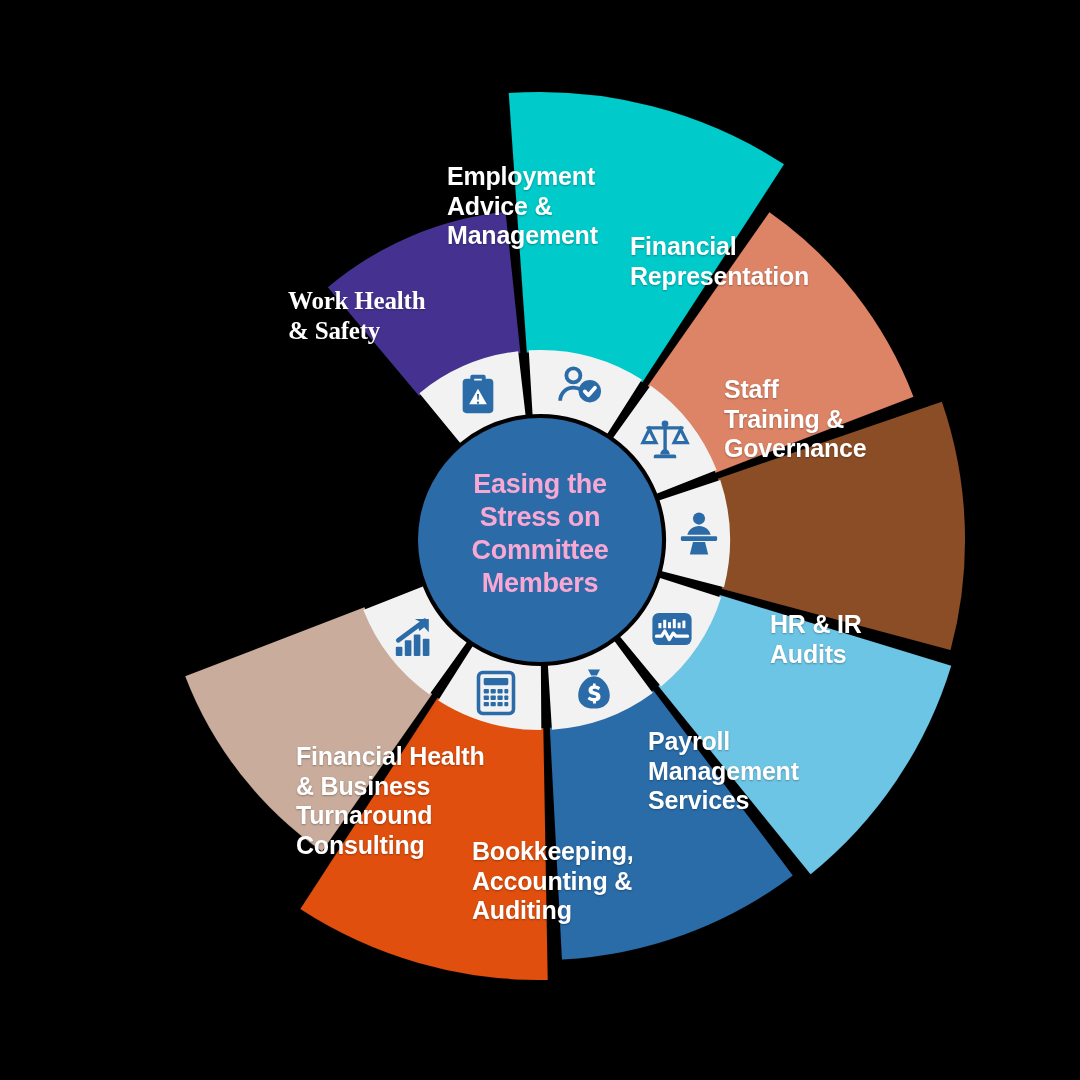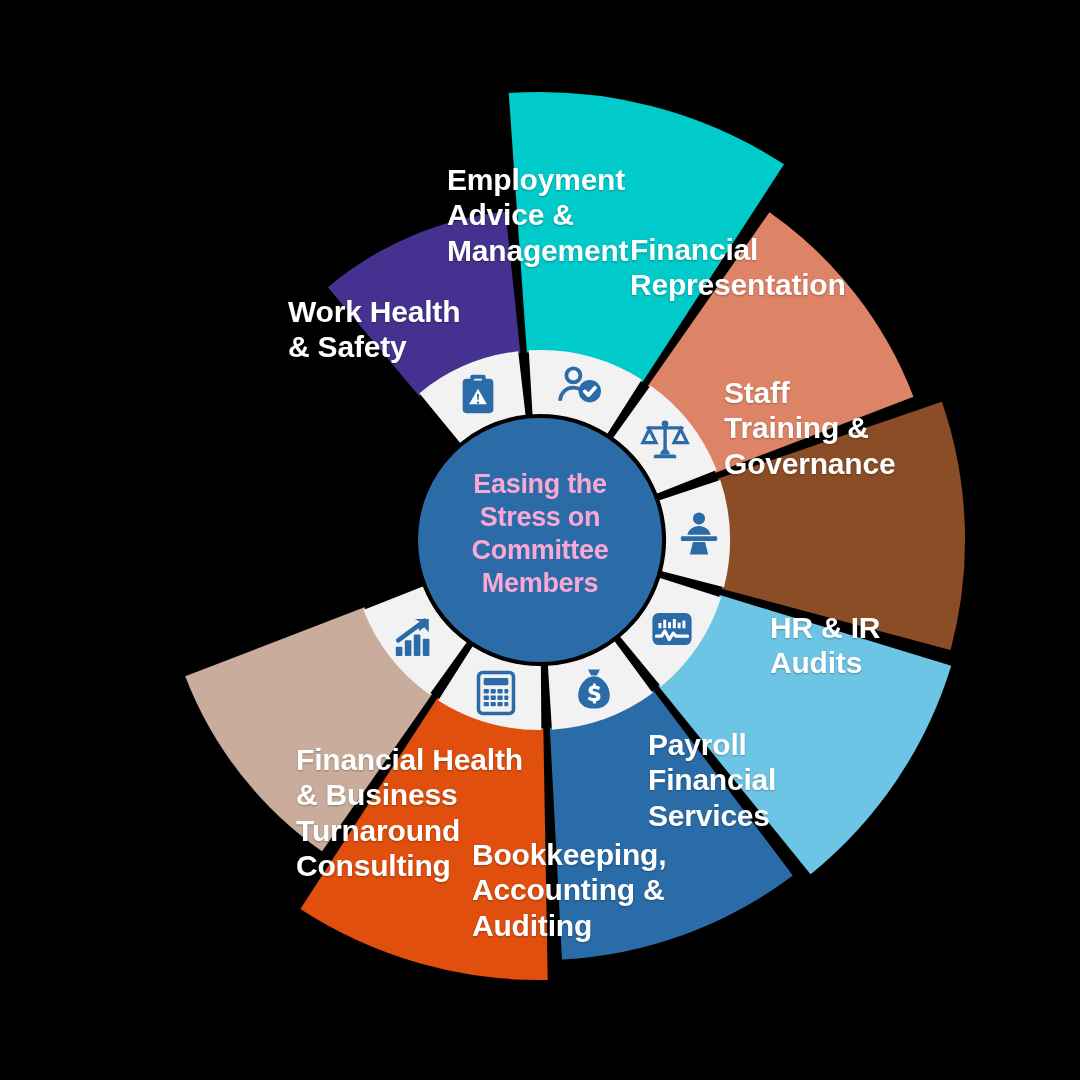--- a/index.html
+++ b/index.html
@@ -22,21 +22,21 @@
     left: 0;
     top: 0;
     width: 1080px;
     height: 1080px;
     display: block;
   }
   .seg-label {
     position: absolute;
     color: #ffffff;
     font-weight: bold;
-    font-size: 30px;
+    font-size: 25px;
     line-height: 1.18;
     letter-spacing: -0.2px;
     text-shadow: 0 1px 2px rgba(0,0,0,0.30);
     white-space: pre-line;
     pointer-events: none;
   }
   .center-label {
     position: absolute;
     width: 210px;
     text-align: center;
@@ -85,34 +85,34 @@
         <path d="M 720.2864422124544 480.02668298005057 A 190 190 0 0 1 724.0308006144398 587.2510785613224 L 662.0414783022075 571.3349257827717 A 126 126 0 0 0 659.5583774672066 500.2282213446651 Z" fill="#F2F2F2"></path>
         <path d="M 721.10622688066 597.4502792425844 A 190 190 0 0 1 661.1105580522511 686.3975161274 L 620.315422708335 637.0846685897494 A 126 126 0 0 0 660.1020241419113 578.098606234556 Z" fill="#F2F2F2"></path>
         <path d="M 652.7495884547033 692.9298214976237 A 190 190 0 0 1 551.9301987105696 729.6250784013716 L 547.9116054606935 665.7513677819622 A 126 126 0 0 0 614.7707797120663 641.4166184668452 Z" fill="#F2F2F2"></path>
         <path d="M 541.3264394566127 729.995369834025 A 190 190 0 0 1 438.1929089539907 700.4223058453829 L 472.4858238326465 646.385318613254 A 126 126 0 0 0 540.8796387975432 665.9969294688798 Z" fill="#F2F2F2"></path>
         <path d="M 429.3966356701151 694.4891445989354 A 190 190 0 0 1 363.3424676812322 609.9436650100888 L 422.84816277808034 586.3836936382694 A 126 126 0 0 0 466.6525057601816 642.4506958919255 Z" fill="#F2F2F2"></path>
       </g>
     <circle id="center-disc" cx="540" cy="540" r="122" fill="#2B6CA8"></circle>
   </svg>
 
   <div id="labels-layer">
-      <div class="seg-label" style="left: 288px; top: 294px;">Work Health
+      <div class="seg-label" style="left: 288px; top: 286px; font-family: Liberation Serif, serif;">Work Health
 &amp; Safety</div>
       <div class="seg-label" style="left: 447px; top: 162px;">Employment
 Advice &amp;
 Management</div>
       <div class="seg-label" style="left: 630px; top: 232px;">Financial
 Representation</div>
       <div class="seg-label" style="left: 724px; top: 375px;">Staff
 Training &amp;
 Governance</div>
       <div class="seg-label" style="left: 770px; top: 570px; margin-top: 40px;">HR &amp; IR
 Audits</div>
       <div class="seg-label" style="left: 648px; top: 727px;">Payroll
-Financial
+Management
 Services</div>
       <div class="seg-label" style="left: 472px; top: 837px;">Bookkeeping,
 Accounting &amp;
 Auditing</div>
       <div class="seg-label" style="left: 296px; top: 742px;">Financial Health
 &amp; Business
 Turnaround
 Consulting</div>
     </div>
   <div id="icons-layer">

